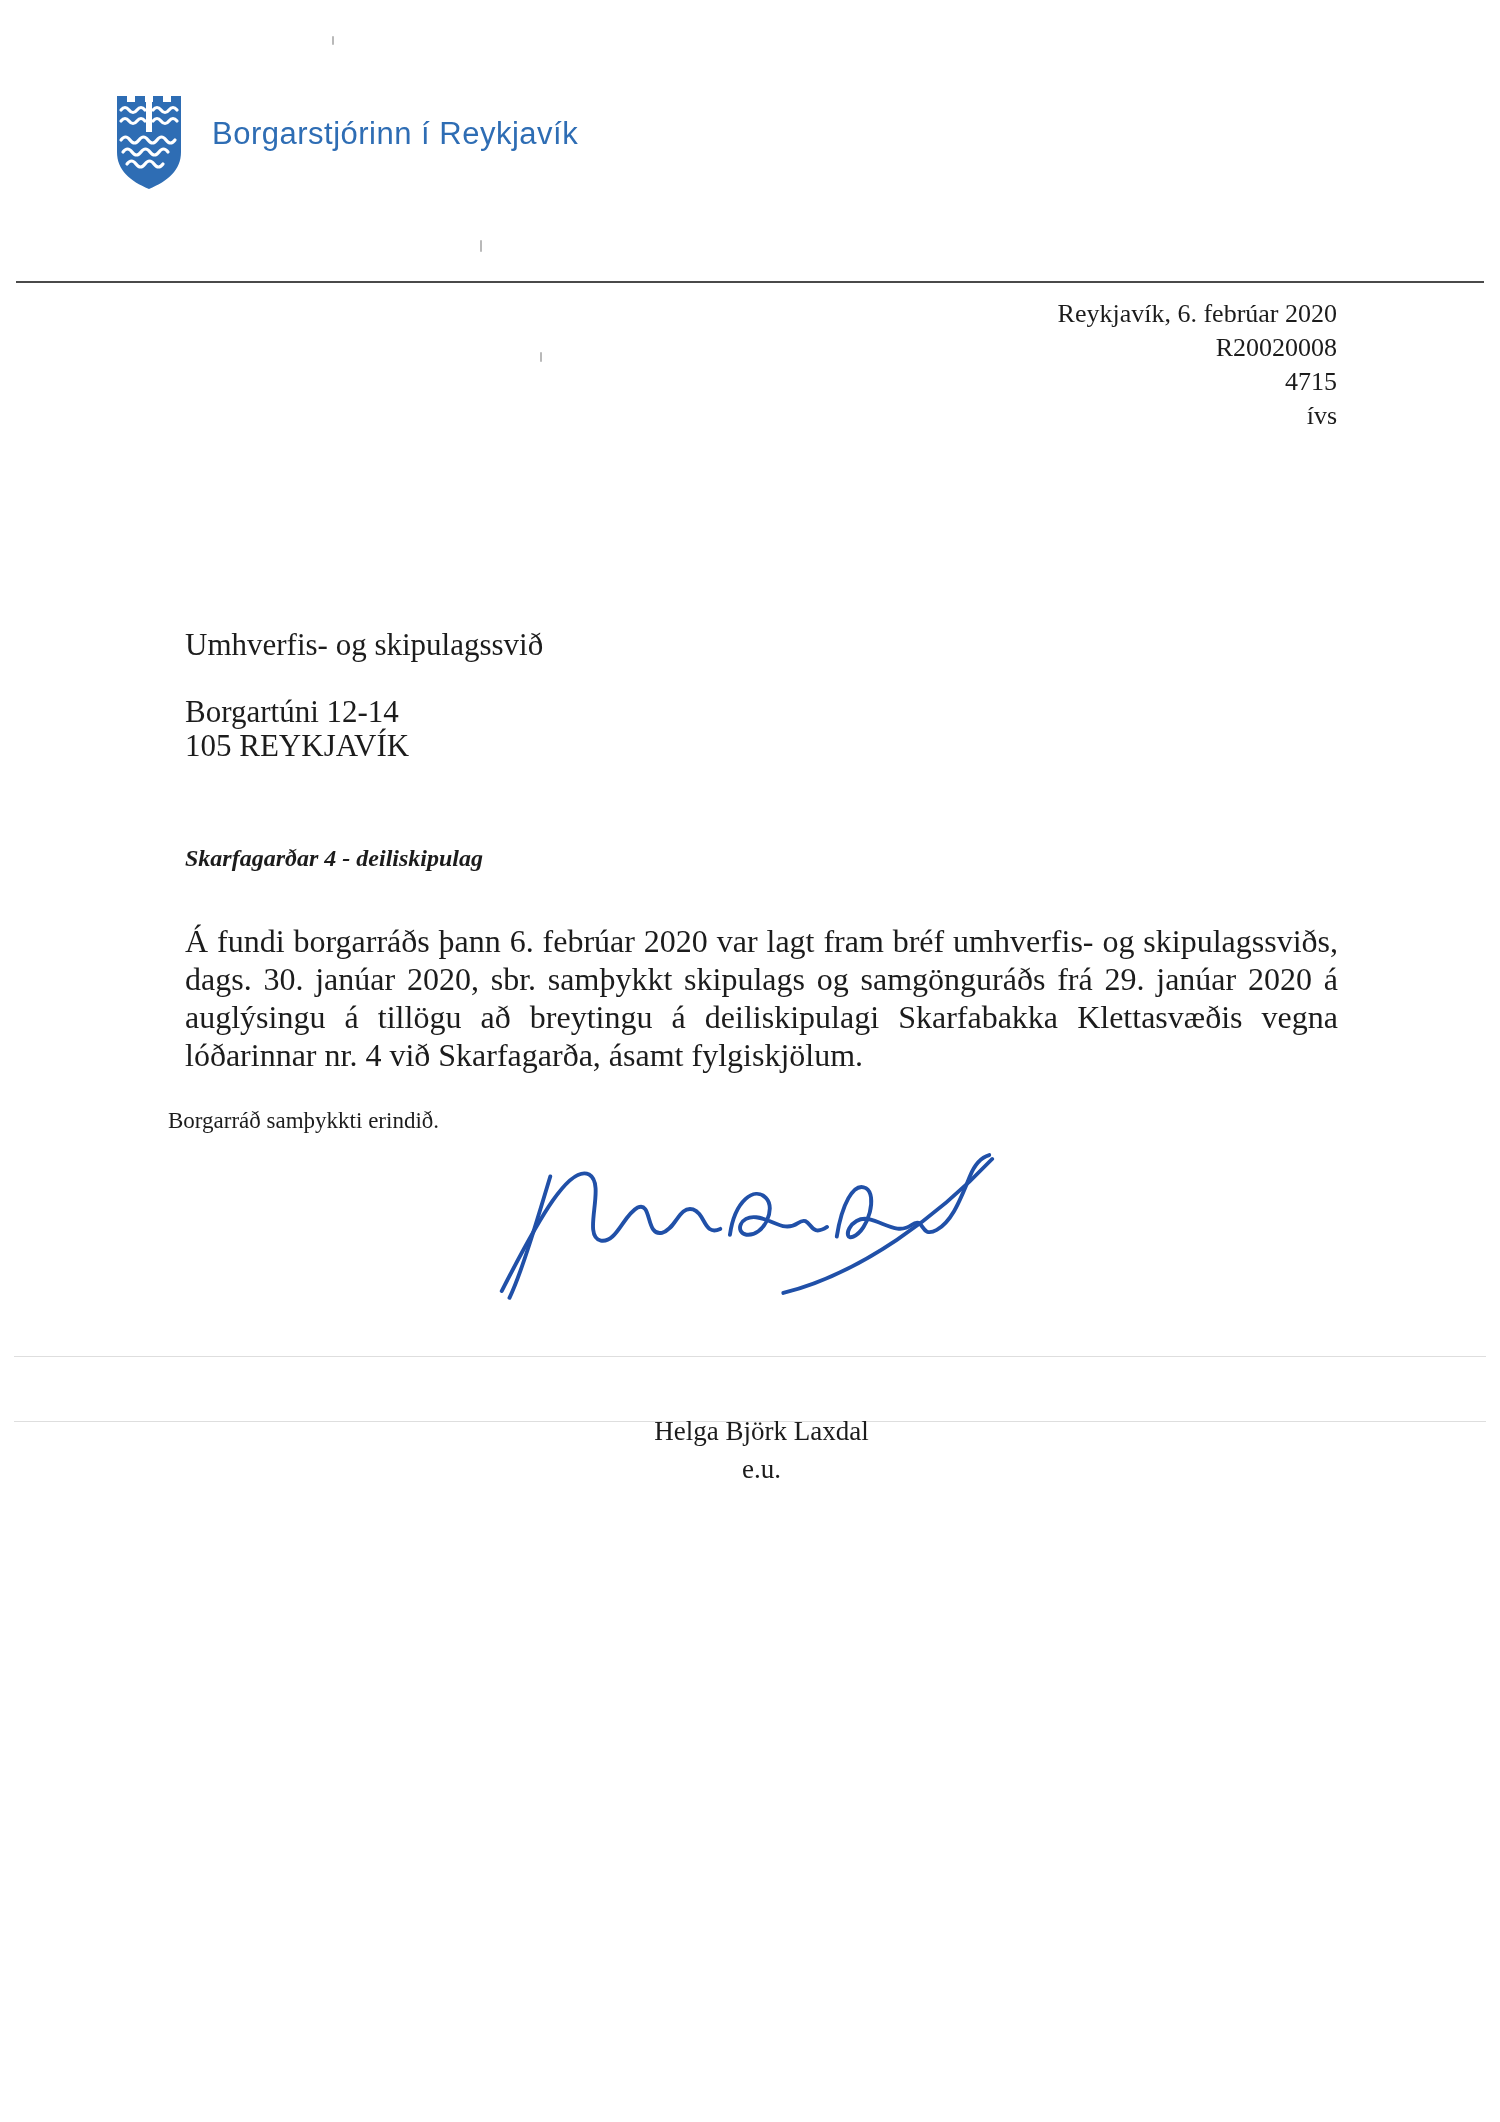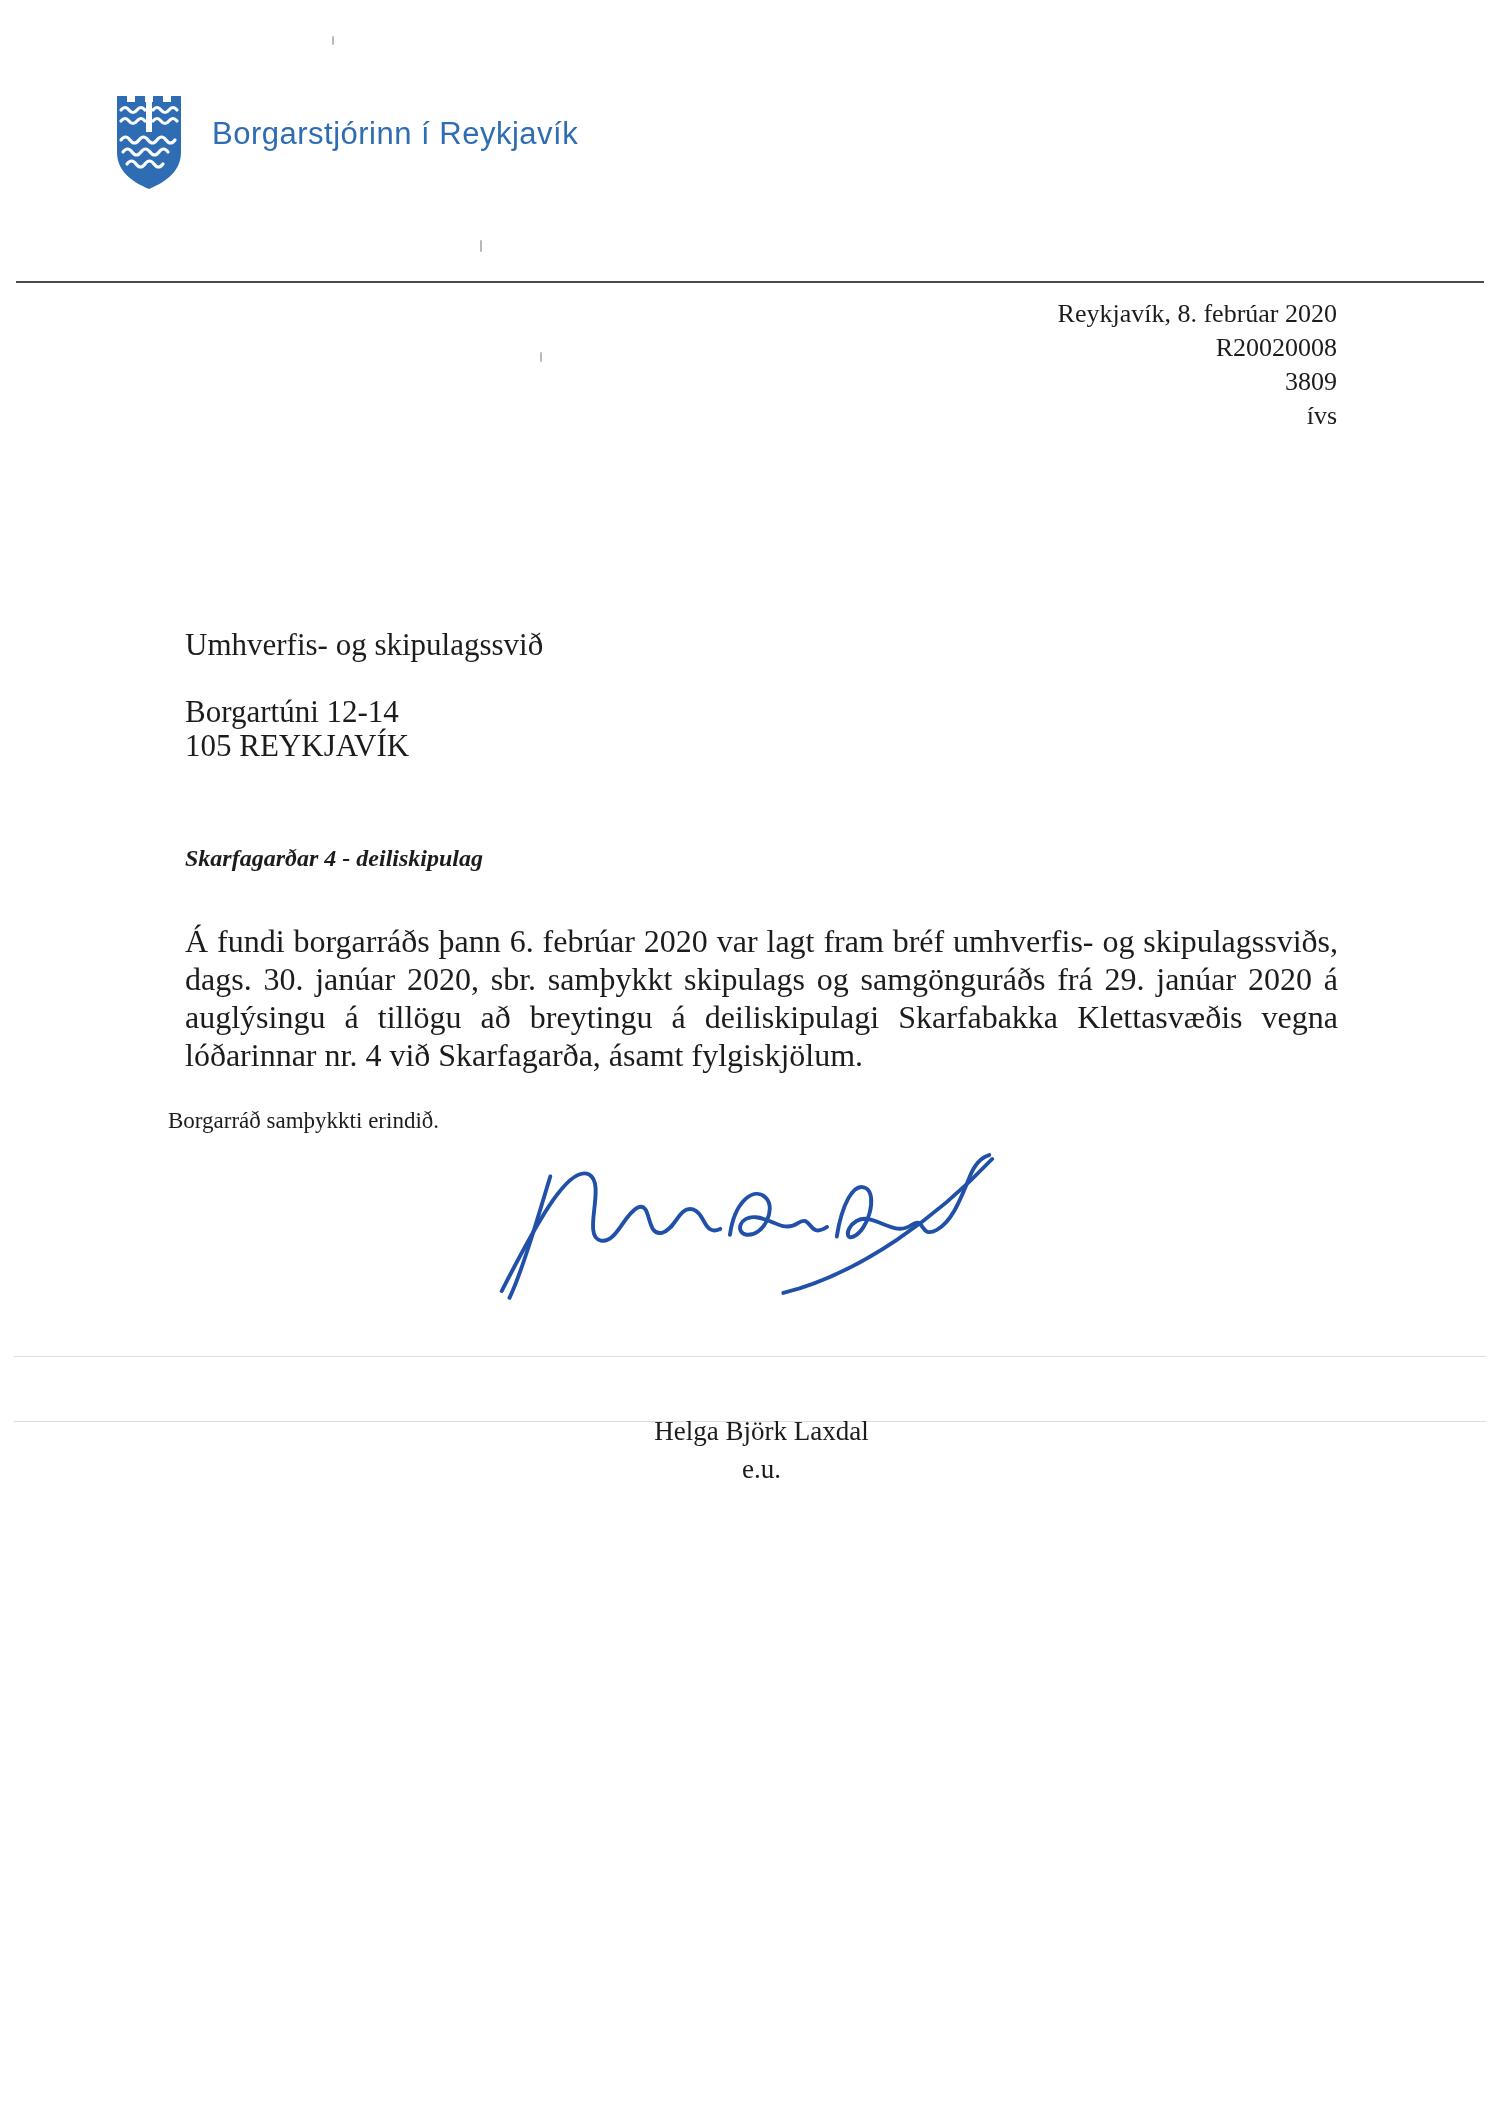--- a/index.html
+++ b/index.html
@@ -140,23 +140,23 @@
         <path d="M8,50 q4.5,-6 9,0 t9,0 t9,0 t9,0 t9,0 t9,0"></path>
         <path d="M10,62 q4.5,-6 9,0 t9,0 t9,0 t9,0 t9,0"></path>
         <path d="M14,74 q4.5,-6 9,0 t9,0 t9,0 t9,0"></path>
       </g>
     </svg>
   </div>
   <div class="org-name">Borgarstjórinn í Reykjavík</div>
   <div class="header-rule"></div>
 
   <div class="dateline">
-    <div>Reykjavík, 8. febrúar 2020</div>
+    <div>Reykjavík, 6. febrúar 2020</div>
     <div>R20020008</div>
-    <div>3809</div>
+    <div>4715</div>
     <div>ívs</div>
   </div>
 
   <div class="recipient">
     <div class="name">Umhverfis- og skipulagssvið</div>
     <div>Borgartúni 12-14</div>
     <div>105 REYKJAVÍK</div>
   </div>
 
   <div class="subject">Skarfagarðar 4 - deiliskipulag</div>

